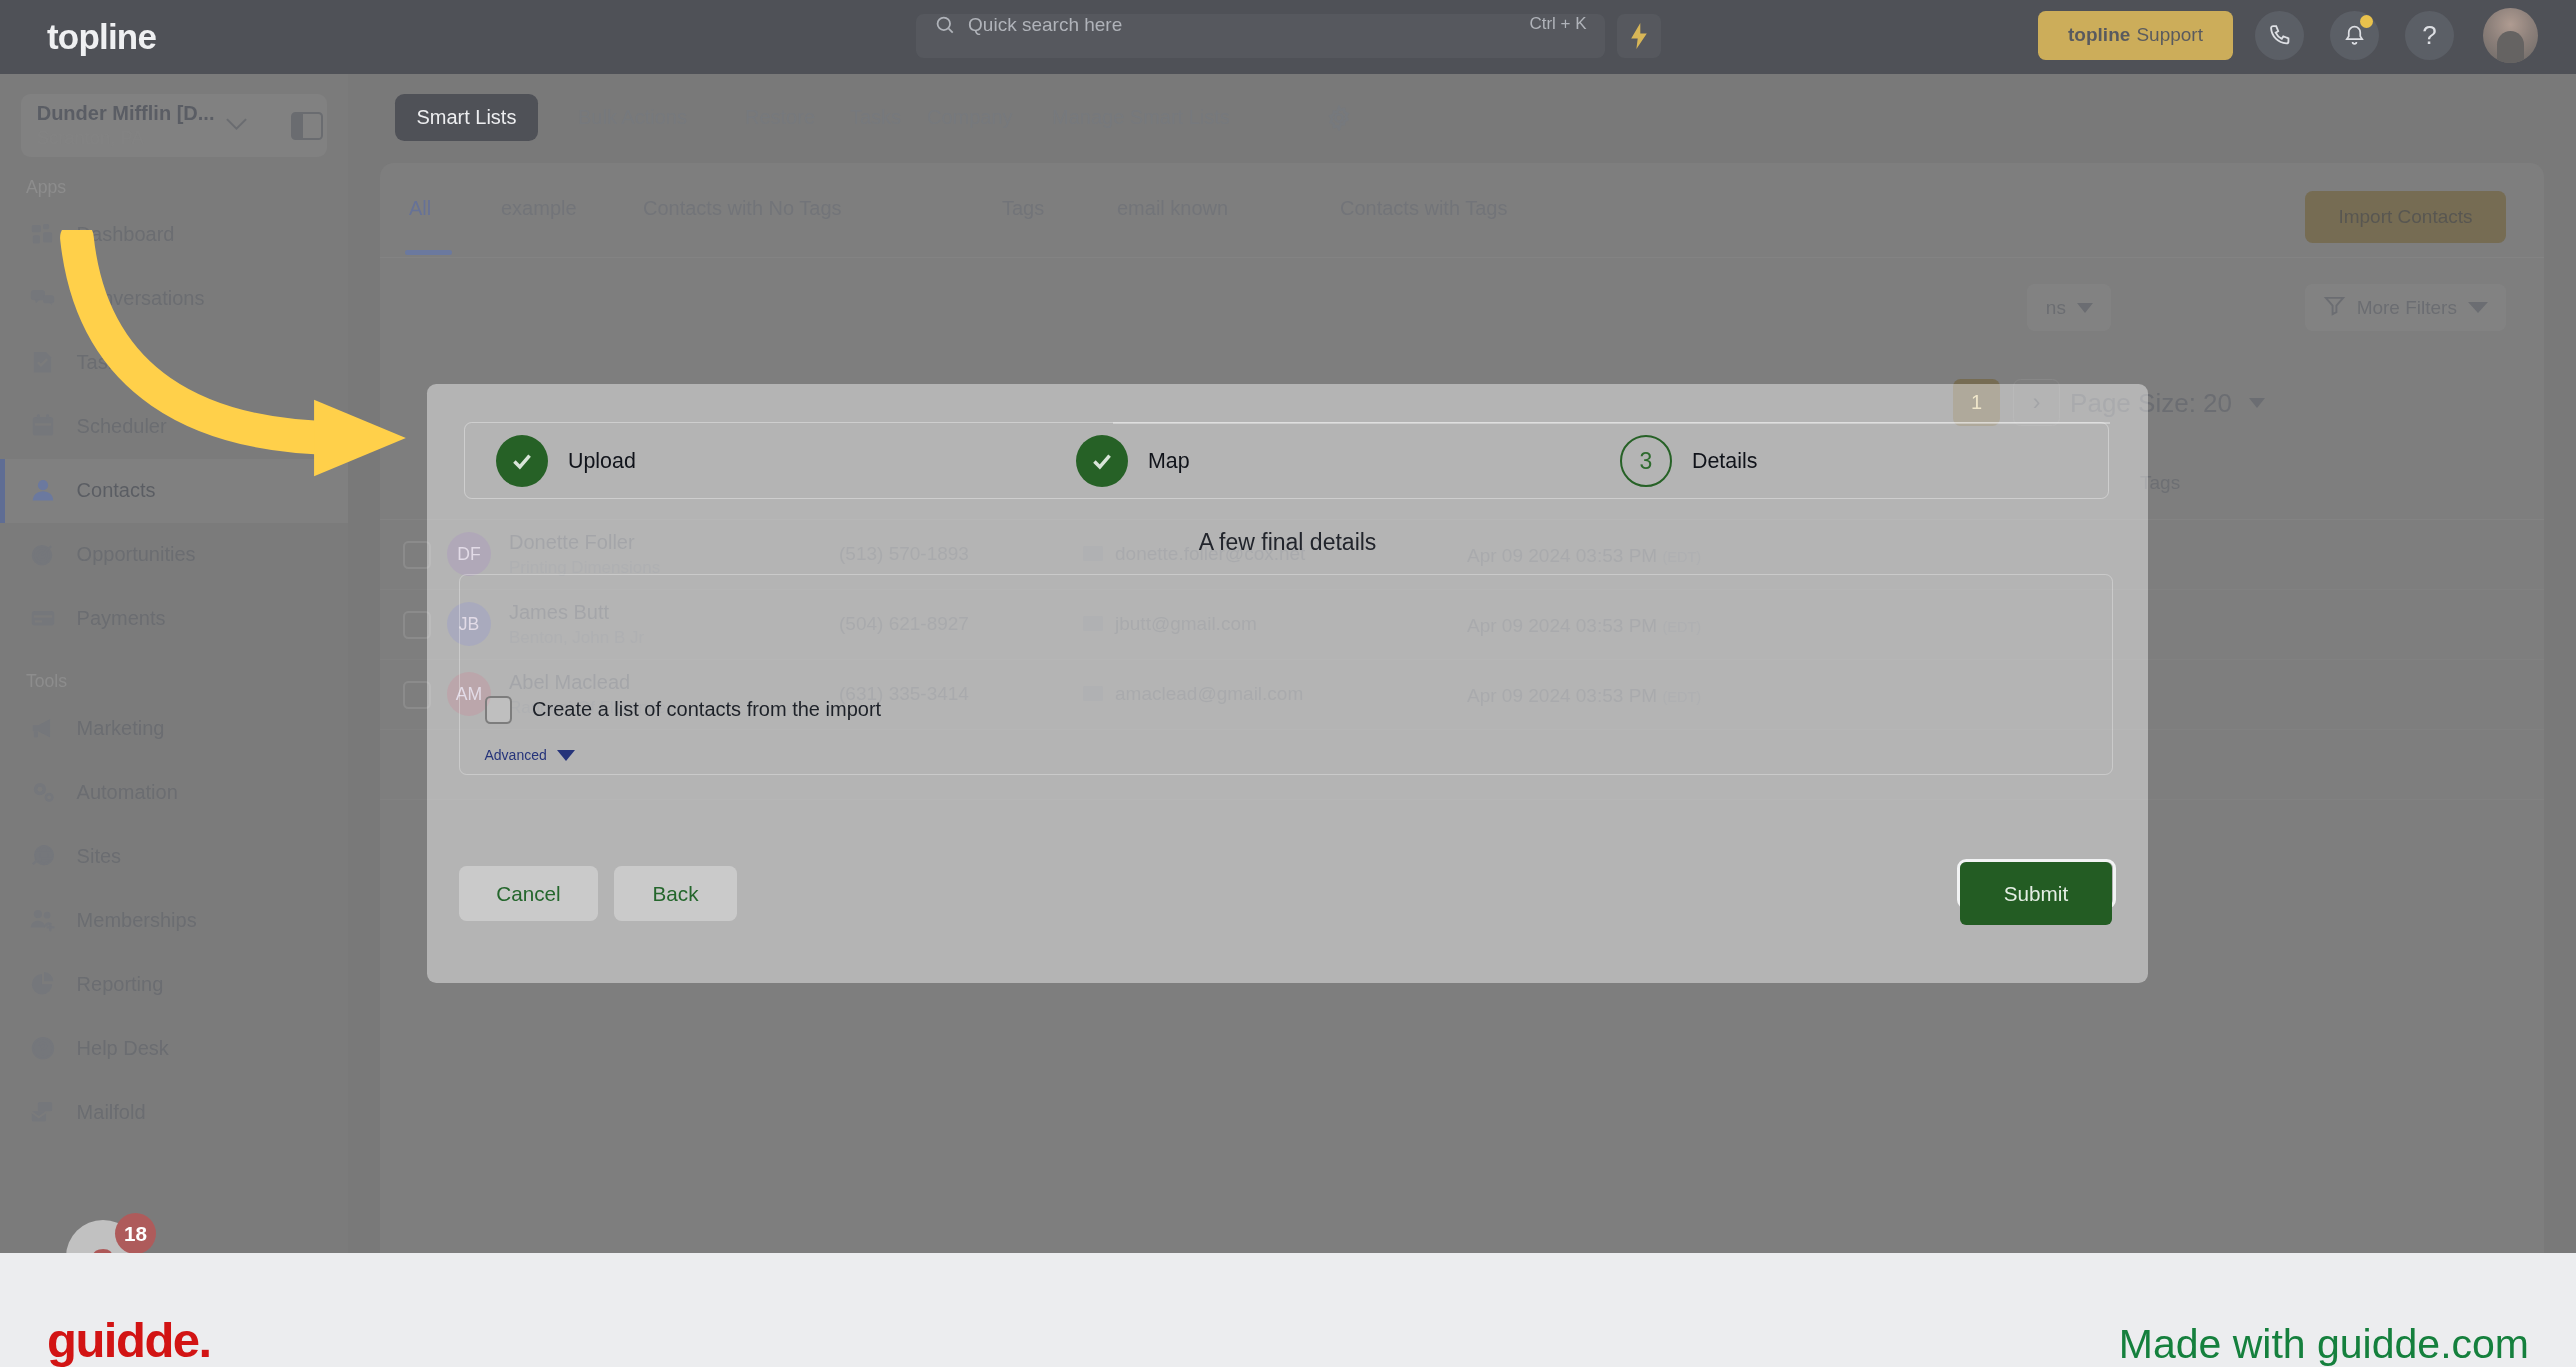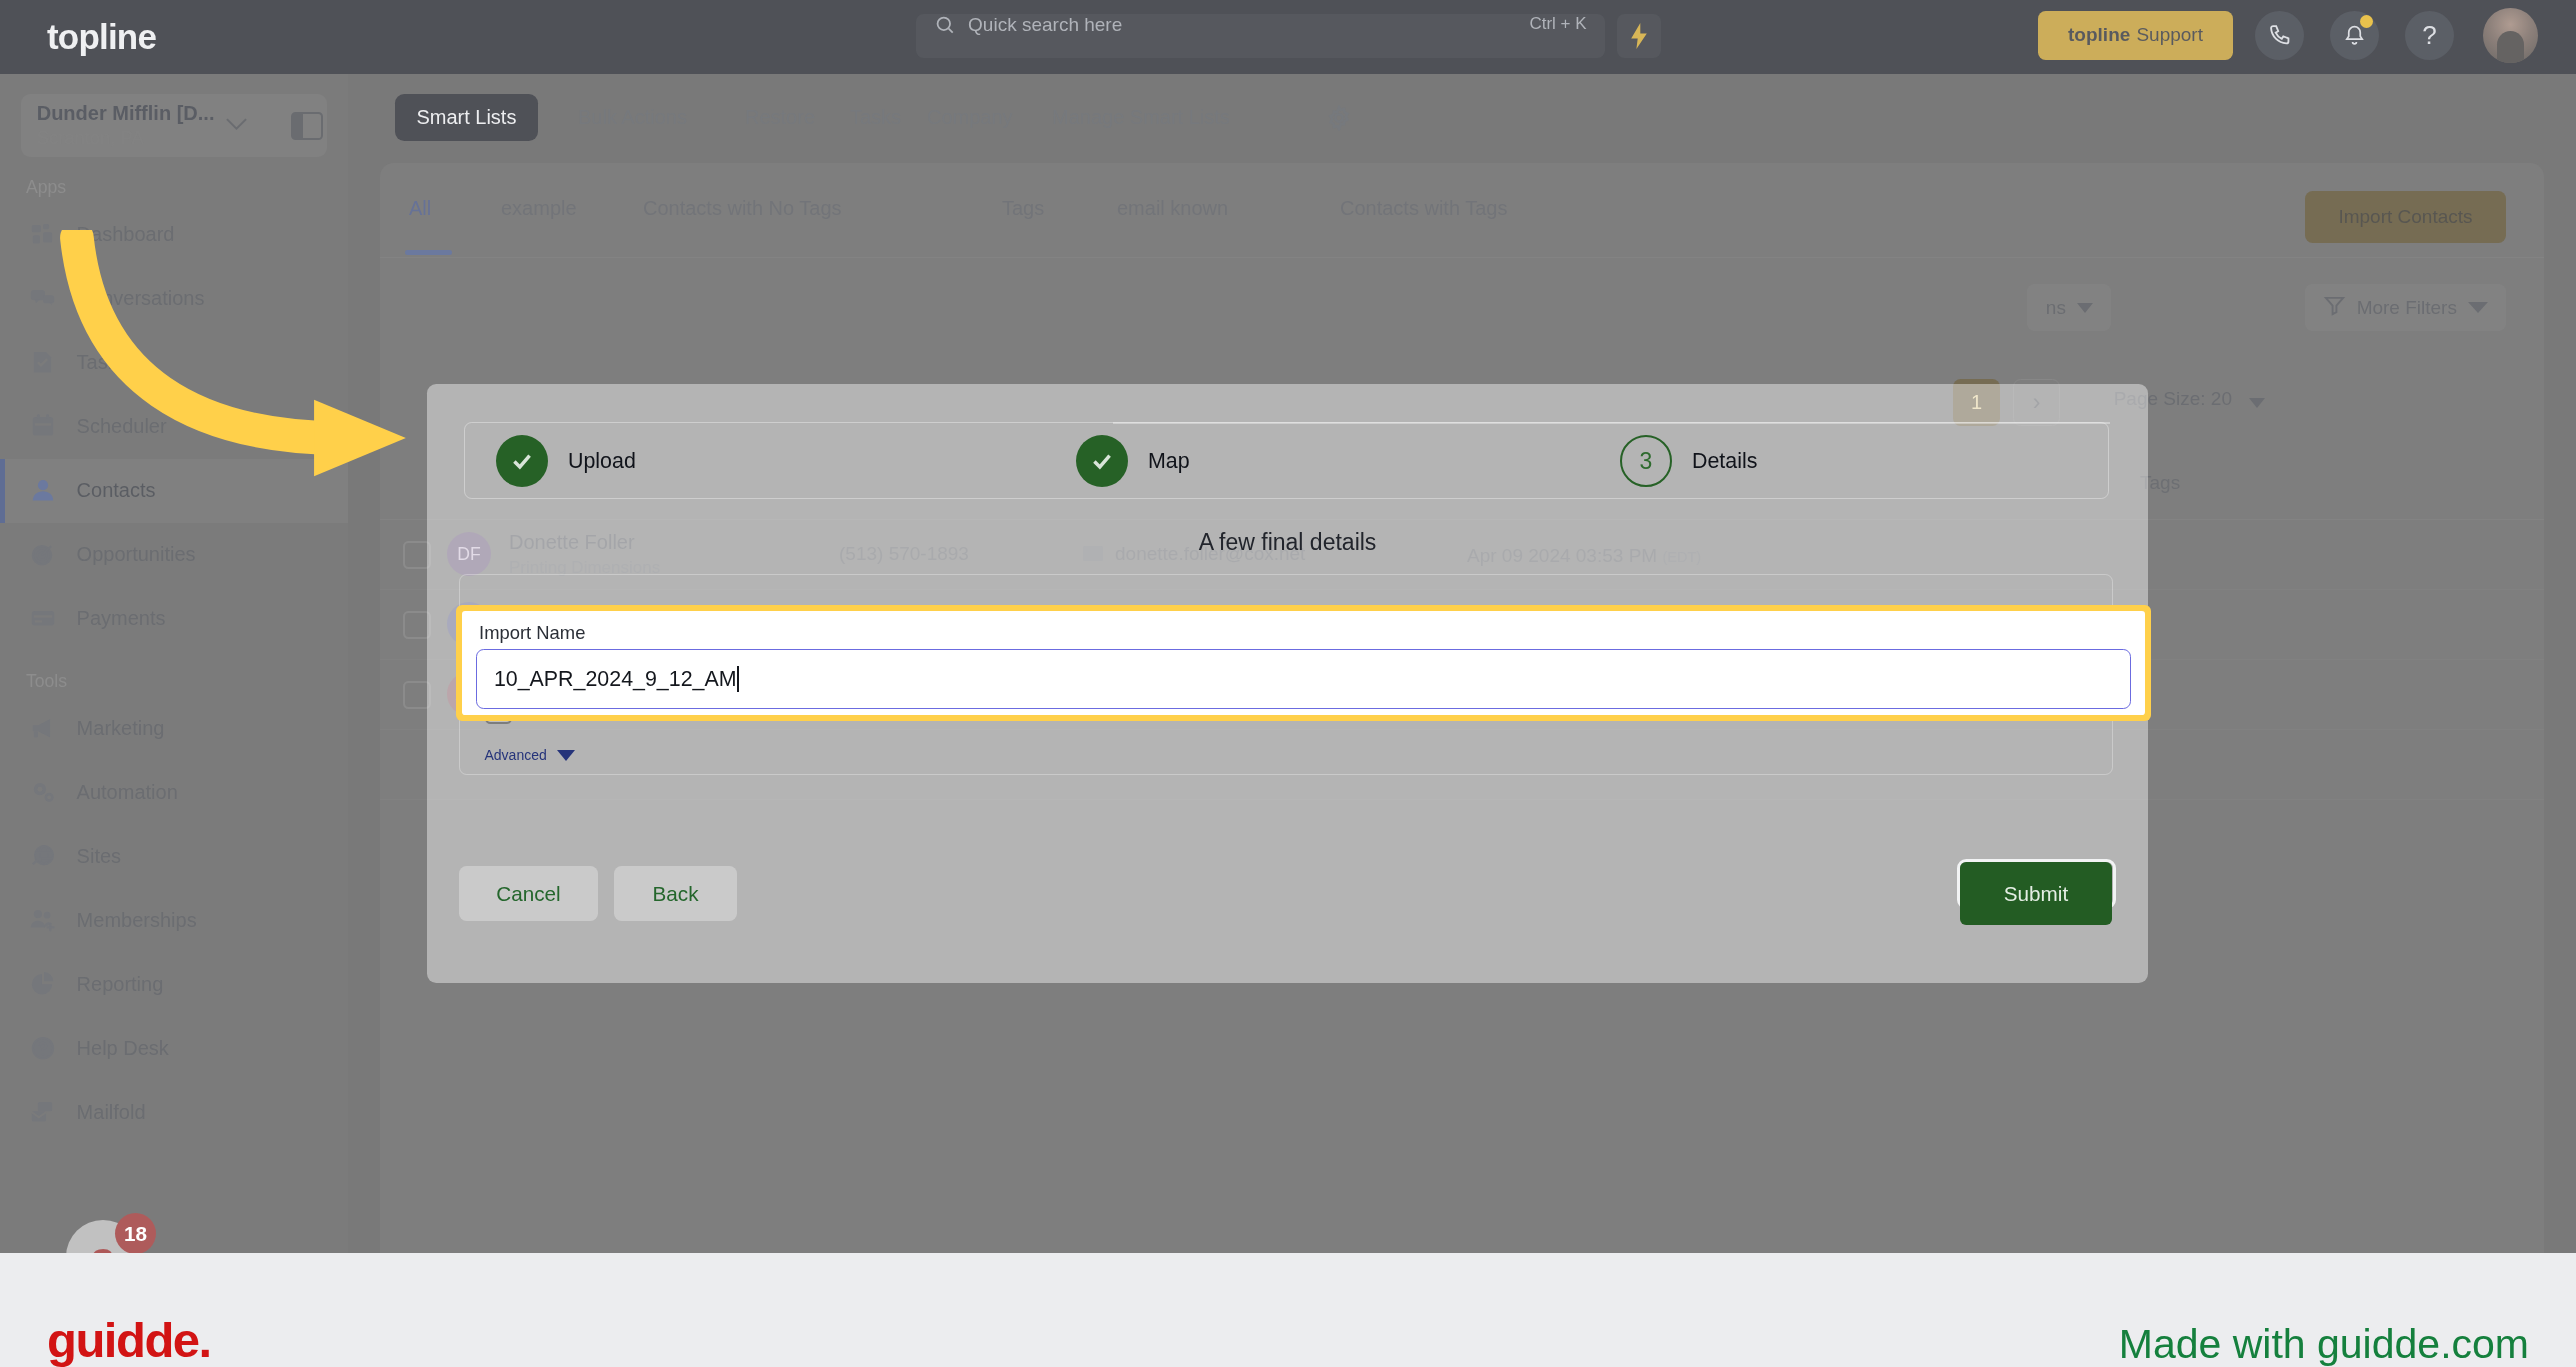--- a/index.html
+++ b/index.html
@@ -144,21 +144,21 @@
 
   .page-row { position: relative; height: 92px; }
   .page-num {
     position: absolute; top: 24.5px; width: 47px; height: 47px; border-radius: 7.7px;
     background: #3b2d09; color: #d9c27e; font-size: 20px; display:flex; align-items:center; justify-content:center;
   }
   .page-next {
     position: absolute; top: 24.5px; width: 47px; height: 47px; border-radius: 7.7px;
     border: 1.5px solid #545454; color: #1d2028; font-size: 23px; display:flex; align-items:center; justify-content:center;
   }
-  .page-size { position: absolute; top: 34px; color: #2c2f35; font-size: 19px; }
+  .page-size { position: absolute; top: 34px; color: #2c2f35; font-size: 26px; }
   .page-size-chev { position: absolute; top: 44px; }
 
   .table-head { position: relative; height: 74px; border-bottom: 1.5px solid #4e4e4e; }
   .th { position: absolute; top: 26px; color: #2e3137; font-size: 19px; }
 
   .rowlist { position: relative; }
   .trow { position: relative; height: 70px; border-bottom: 1.5px solid #4b4b4b; }
   .cb {
     position: absolute; left: 23px; top: 21.4px; width: 27.6px; height: 27.6px;
     border: 2.3px solid #5a5a5a; border-radius: 5.4px;
@@ -610,29 +610,20 @@
 
     <div class="mfoot">
       <div class="mbtn ghost" style="left:32px; width:139px;">Cancel</div>
       <div class="mbtn ghost" style="left:187px; width:123px;">Back</div>
       <div class="submit-wrap">
         <div class="mbtn submit">Submit</div>
       </div>
     </div>
   </div>
 
-  <div class="hl-wrap">
-    <div class="hl-inner">
-      <div class="in-label">Import Name</div>
-      <div class="in-field">
-        <span class="in-val">10_APR_2024_9_12_AM</span>
-        <span class="caret"></span>
-      </div>
-    </div>
-  </div>
 
   <svg class="arrow-svg" viewBox="0 0 560 400">
     <path d="M40 10 C 60 200, 200 270, 380 272" stroke="#FFD04A" stroke-width="44" fill="none" stroke-linecap="round"></path>
     <path d="M350 222 L 470 272 L 350 322 Z" fill="#FFD04A"></path>
   </svg>
 
   <div class="guidde-bar">
     <div class="guidde-logo">guidde.</div>
     <div class="guidde-made">Made with guidde.com</div>
   </div>

